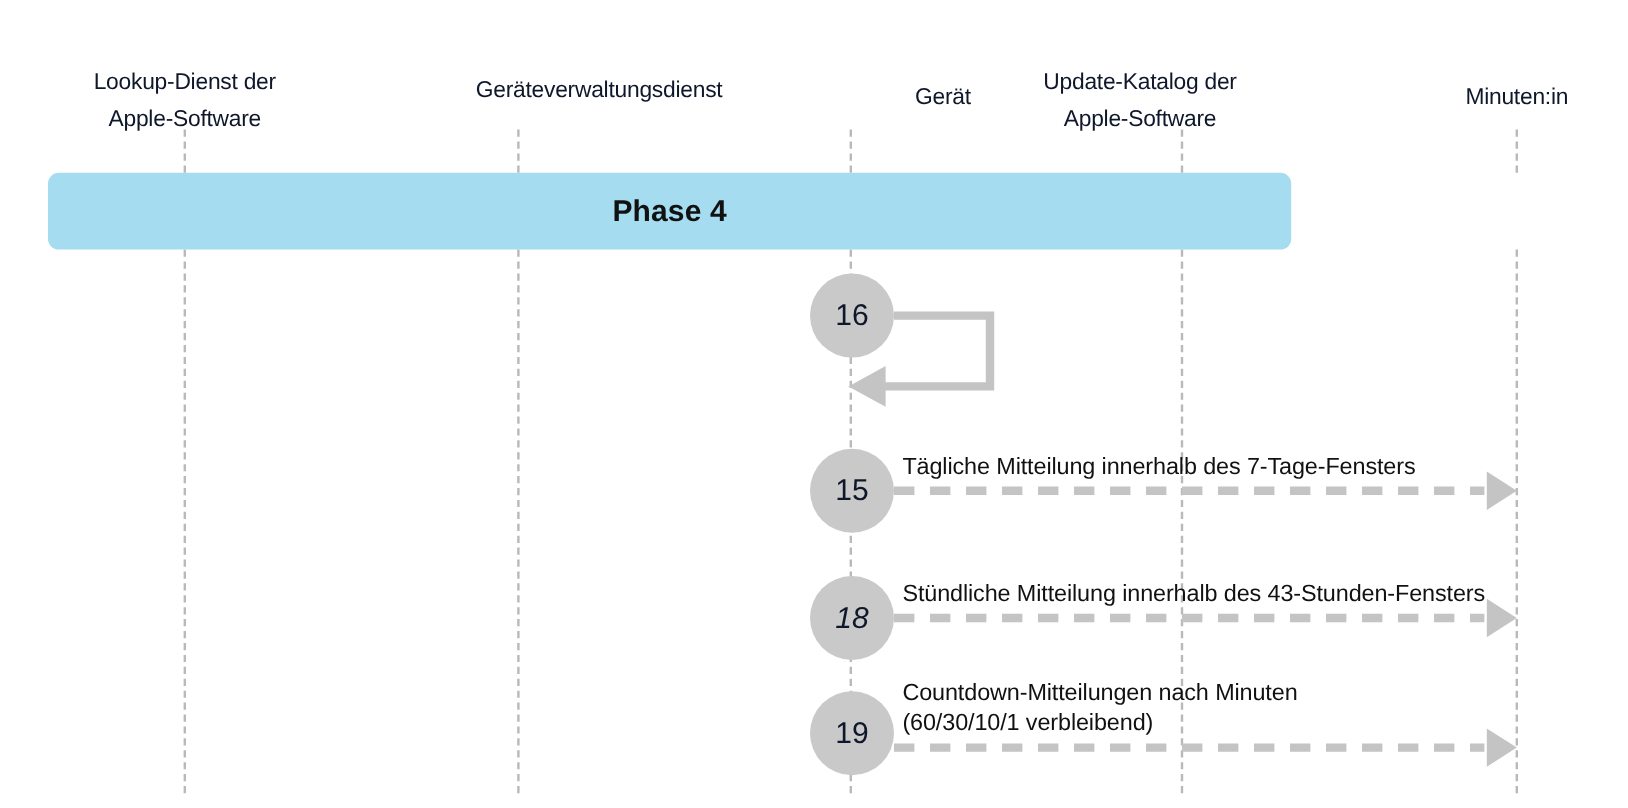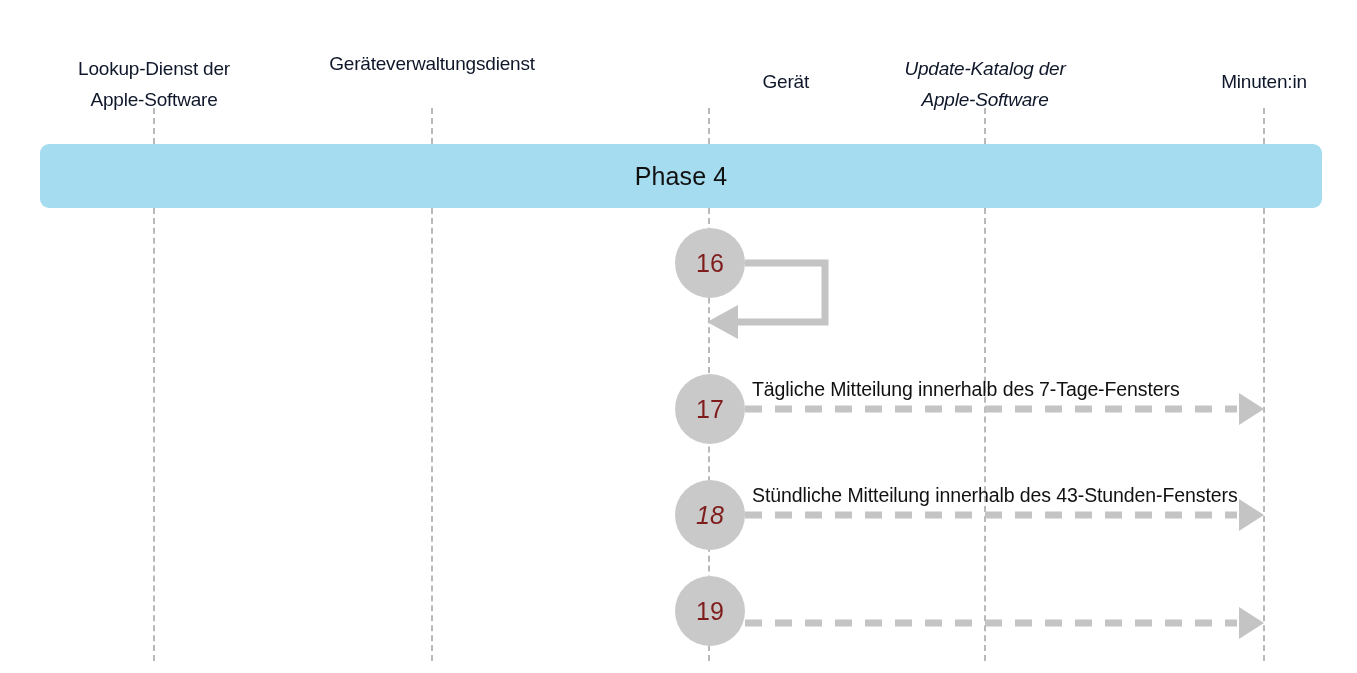--- a/index.html
+++ b/index.html
@@ -59,21 +59,21 @@
     height: 70px;
     border-radius: 50%;
     background: #c9c9c9;
     display: flex;
     align-items: center;
     justify-content: center;
     z-index: 5;
   }
   .step-circle-label {
     font-size: 25px;
-    color: #7f1d1d;
+    color: #0f172a;
     line-height: 1;
   }
 
   
   .msg-label {
     position: absolute;
     font-size: 19.5px;
     line-height: 25px;
     color: #111111;
     white-space: pre-line;
@@ -93,50 +93,50 @@
 </head>
 <body>
 
 <div id="diagram">
 
   <div class="participant" style="left:4px; top:22px; width:300px;">
     <span>Lookup-Dienst der
 Apple-Software</span>
   </div>
 
-  <div class="participant" style="left:262px; top:17px; width:340px;">
+  <div class="participant" style="left:262px; top:29px; width:340px;text-align:right;">
     <span>Geräteverwaltungsdienst</span>
   </div>
 
   <div class="participant" style="left:609px; top:35px; width:200px;text-align:right;">
     <span>Gerät</span>
   </div>
 
-  <div class="participant" style="left:835px; top:22px; width:300px;font-style:italic;">
+  <div class="participant" style="left:800px; top:22px; width:300px;">
     <span>Update-Katalog der
 Apple-Software</span>
   </div>
 
   <div class="participant" style="left:1154px; top:35px; width:220px;">
     <span>Minuten:in</span>
   </div>
 
   <div class="lifeline" style="left:153px; top:108px; height:36px;"></div>
   <div class="lifeline" style="left:431px; top:108px; height:36px;"></div>
   <div class="lifeline" style="left:708px; top:108px; height:36px;"></div>
   <div class="lifeline" style="left:984px; top:108px; height:36px;"></div>
   <div class="lifeline" style="left:1263px; top:108px; height:36px;"></div>
 
   <div class="lifeline" style="left:153px; top:208px; height:453px;"></div>
   <div class="lifeline" style="left:431px; top:208px; height:453px;"></div>
   <div class="lifeline" style="left:708px; top:208px; height:453px;"></div>
   <div class="lifeline" style="left:984px; top:208px; height:453px;"></div>
   <div class="lifeline" style="left:1263px; top:208px; height:453px;"></div>
 
-  <div class="phase-banner" style="left:40px; top:144px; width:1282px; height:64px;">
+  <div class="phase-banner" style="left:40px; top:144px; width:1036px; height:64px;font-weight:bold;">
     <span class="phase-banner-label">Phase 4</span>
   </div>
 
   <svg class="arrow-layer" viewBox="0 0 1357 673" width="1357" height="673" xmlns="http://www.w3.org/2000/svg">
 
     <g>
       <path d="M 745 263 L 825 263 L 825 322 L 733 322" fill="none" stroke="#c4c4c4" stroke-width="7" stroke-linecap="butt" stroke-linejoin="miter"></path>
       <polygon points="738,305 738,339 707,322" fill="#c4c4c4"></polygon>
     </g>
 
@@ -154,30 +154,32 @@
       <line x1="745" y1="623" x2="1237" y2="623" stroke="#c4c4c4" stroke-width="7" stroke-dasharray="17 13"></line>
       <polygon points="1239,607 1239,639 1264,623" fill="#c4c4c4"></polygon>
     </g>
   </svg>
 
   <div class="step-circle" style="left:675px; top:228px;">
     <span class="step-circle-label">16</span>
   </div>
 
   <div class="step-circle" style="left:675px; top:374px;">
-    <span class="step-circle-label">17</span>
+    <span class="step-circle-label">15</span>
   </div>
 
   <div class="step-circle" style="left:675px; top:480px;font-style:italic;">
     <span class="step-circle-label">18</span>
   </div>
 
   <div class="step-circle" style="left:675px; top:576px;">
     <span class="step-circle-label">19</span>
   </div>
 
 
   <div class="msg-label" style="left:752px; top:377px;">Tägliche Mitteilung innerhalb des 7-Tage-Fensters</div>
 
   <div class="msg-label" style="left:752px; top:483px;">Stündliche Mitteilung innerhalb des 43-Stunden-Fensters</div>
 
+  <div class="msg-label" style="left:752px; top:565px;">Countdown-Mitteilungen nach Minuten
+(60/30/10/1 verbleibend)</div>
 
 </div>
 
 </body></html>

